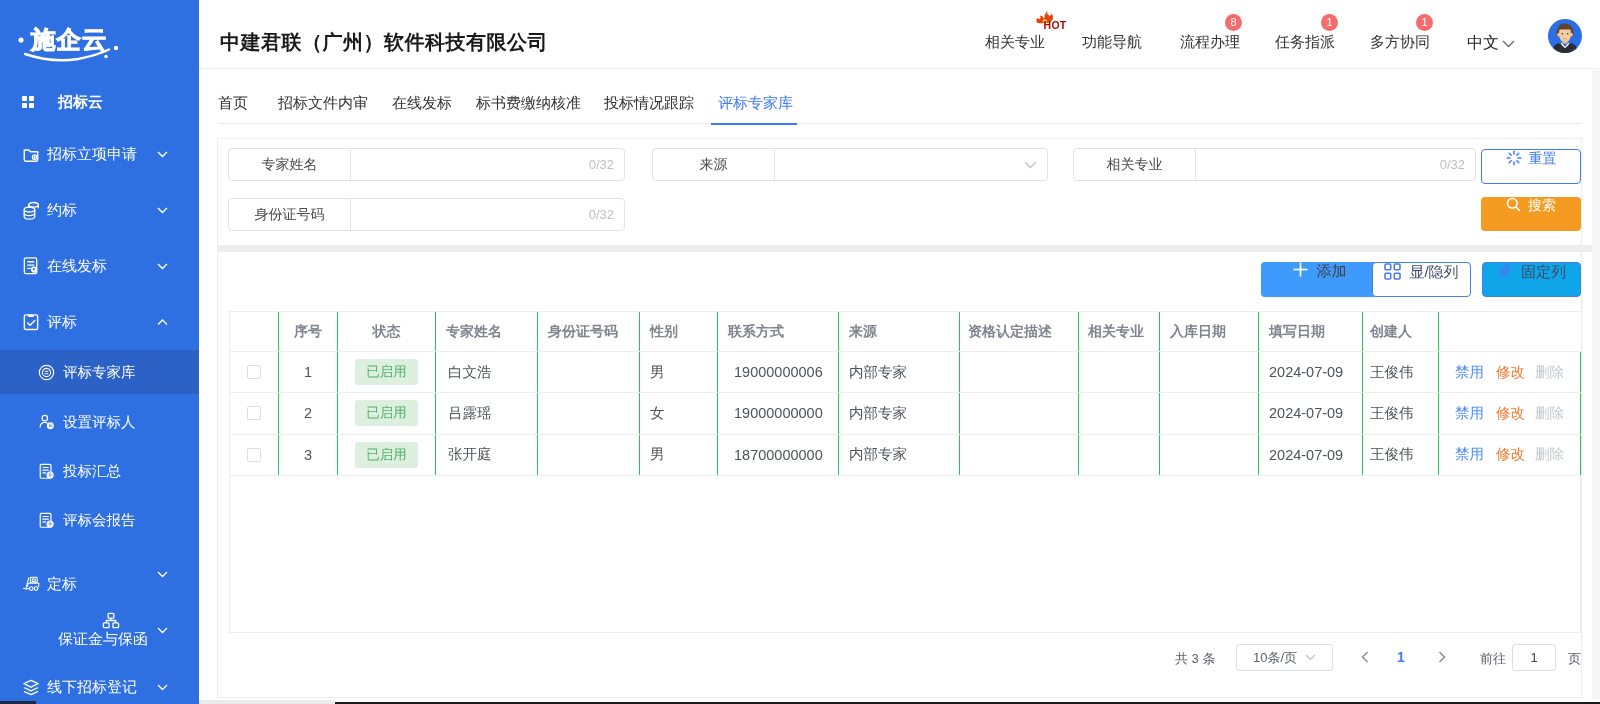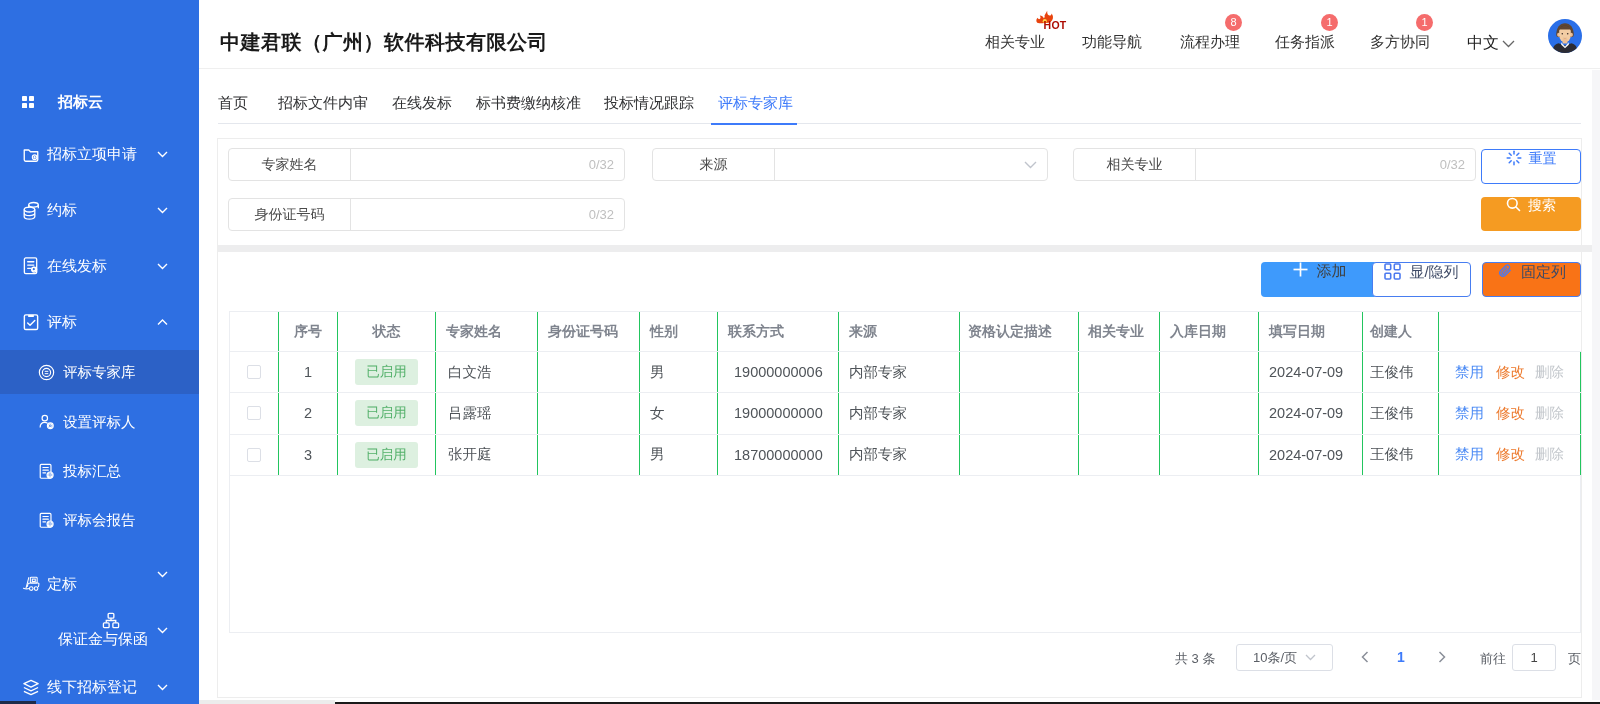--- a/index.html
+++ b/index.html
@@ -53,20 +53,29 @@
 .tag { background:#ddf0e0; color:#53b06a; font-size:13.5px; padding:4px 11px; border-radius:3px; }
 .ckb { width:14px; height:14px; border:1px solid #dcdfe6; border-radius:2px; background:#fff; }
 
 
 #pager { position:absolute; left:0; top:643px; width:1600px; height:30px; font-size:13px; color:#5b5f66; }
 </style>
 </head>
 <body>
 <div id="page">
   <div id="sidebar">
+    <div class="logo">
+      <svg width="199" height="60" viewBox="0 0 199 60">
+        <circle cx="21" cy="22" r="2.6" fill="#fff"></circle>
+        <text x="31" y="30" font-size="24.5" font-weight="bold" fill="#fff" stroke="#fff" stroke-width="0.9" paint-order="stroke" font-family="Liberation Sans" letter-spacing="1">施企云</text>
+        <circle cx="116" cy="30" r="2.2" fill="#fff"></circle>
+        <path d="M25 36 Q 52 45 78 41 Q 98 37 109 31.5" stroke="#fff" stroke-width="2.4" fill="none" stroke-linecap="round"></path>
+        <circle cx="106" cy="38.5" r="1.8" fill="#fff"></circle>
+      </svg>
+    </div>
     <div class="mitem" style="top:82px;">
       <span class="mi" style="margin-left:21px; width:13px;">
           <svg width="12" height="12" viewBox="0 0 12 12">
             <rect x="0" y="0" width="5" height="5" rx="0.8" fill="#fff"></rect>
             <rect x="7" y="0" width="5" height="5" rx="0.8" fill="#fff"></rect>
             <rect x="0" y="7" width="5" height="7" rx="0.8" fill="#fff"></rect>
             <rect x="7" y="7" width="5" height="5" rx="0.8" fill="#fff"></rect>
           </svg>
         </span>
       <span class="mt" style="font-weight:bold;margin-left:24px;">招标云</span>
@@ -324,21 +333,21 @@
         </svg>添加
     </div>
     <div class="btn" style="left:1372px; top:262px; width:99px; height:35px; background:#fff; border:1px solid #477df0; color:#3e4a66; font-size:15px;">
       <svg width="17" height="17" viewBox="0 0 17 17" fill="none" stroke="#4b79ef" stroke-width="1.6" style="margin-right:8px;">
           <rect x="1" y="1" width="5.7" height="5.7" rx="1"></rect>
           <rect x="10.3" y="1" width="5.7" height="5.7" rx="1"></rect>
           <rect x="1" y="10.3" width="5.7" height="5.7" rx="1"></rect>
           <rect x="10.3" y="10.3" width="5.7" height="5.7" rx="1"></rect>
         </svg>显/隐列
     </div>
-    <div class="btn" style="left:1482px; top:262px; width:99px; height:35px; background:#f97316; border:1px solid #477df0; color:#3e4a66; font-size:15px;">
+    <div class="btn" style="left:1482px; top:262px; width:99px; height:35px; background:#0ea5e9; border:1px solid #477df0; color:#3e4a66; font-size:15px;">
       <svg width="16" height="16" viewBox="0 0 16 16" fill="none" stroke="#4b79ef" stroke-width="1.4" style="margin-right:8px;">
           <path d="M13.5 7 L8 12.5 a3.2 3.2 0 0 1 -4.5 -4.5 L9 2.5 a2.2 2.2 0 0 1 3.1 3.1 L6.8 11 a1.1 1.1 0 0 1 -1.6 -1.6 L10 4.6"></path>
         </svg>固定列
     </div>
   </div>
   <div id="tbl">
     <div class="hrow">
       <div class="c first cc" style="width:50px;"></div>
       <div class="c cc" style="width:59px;">序号</div>
       <div class="c cc" style="width:98px;">状态</div>

